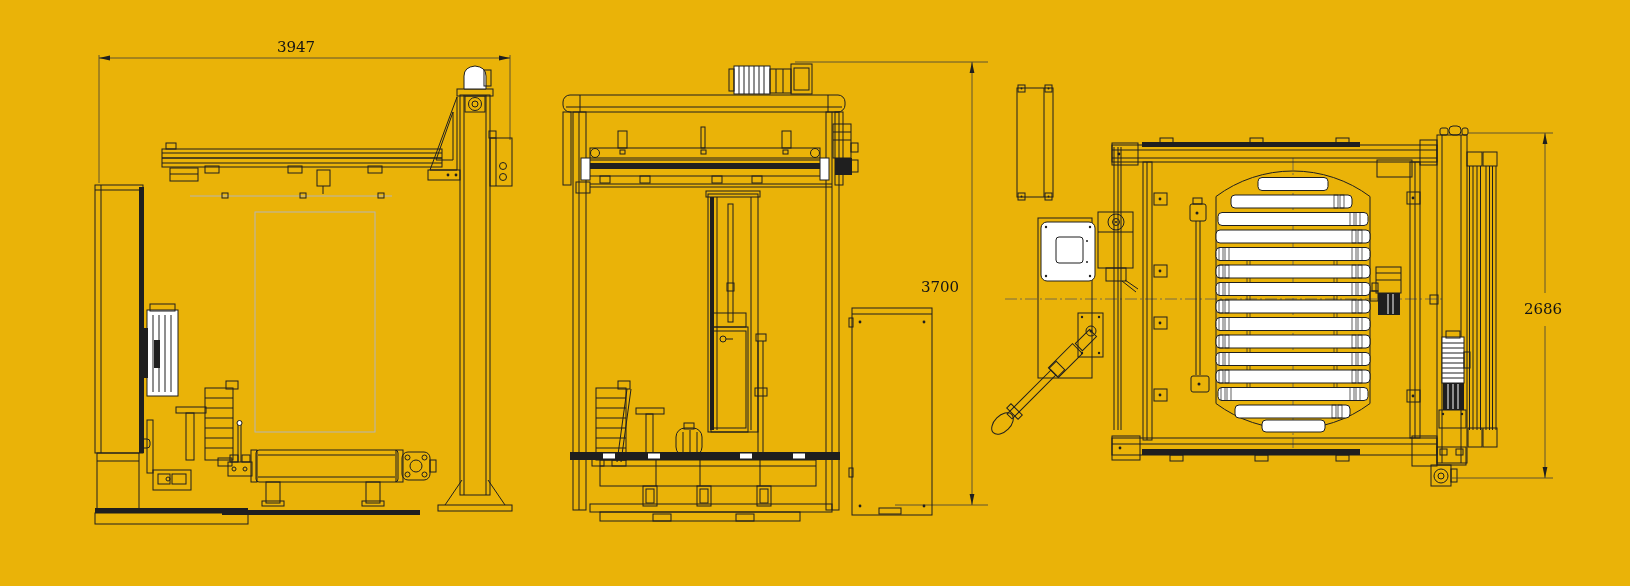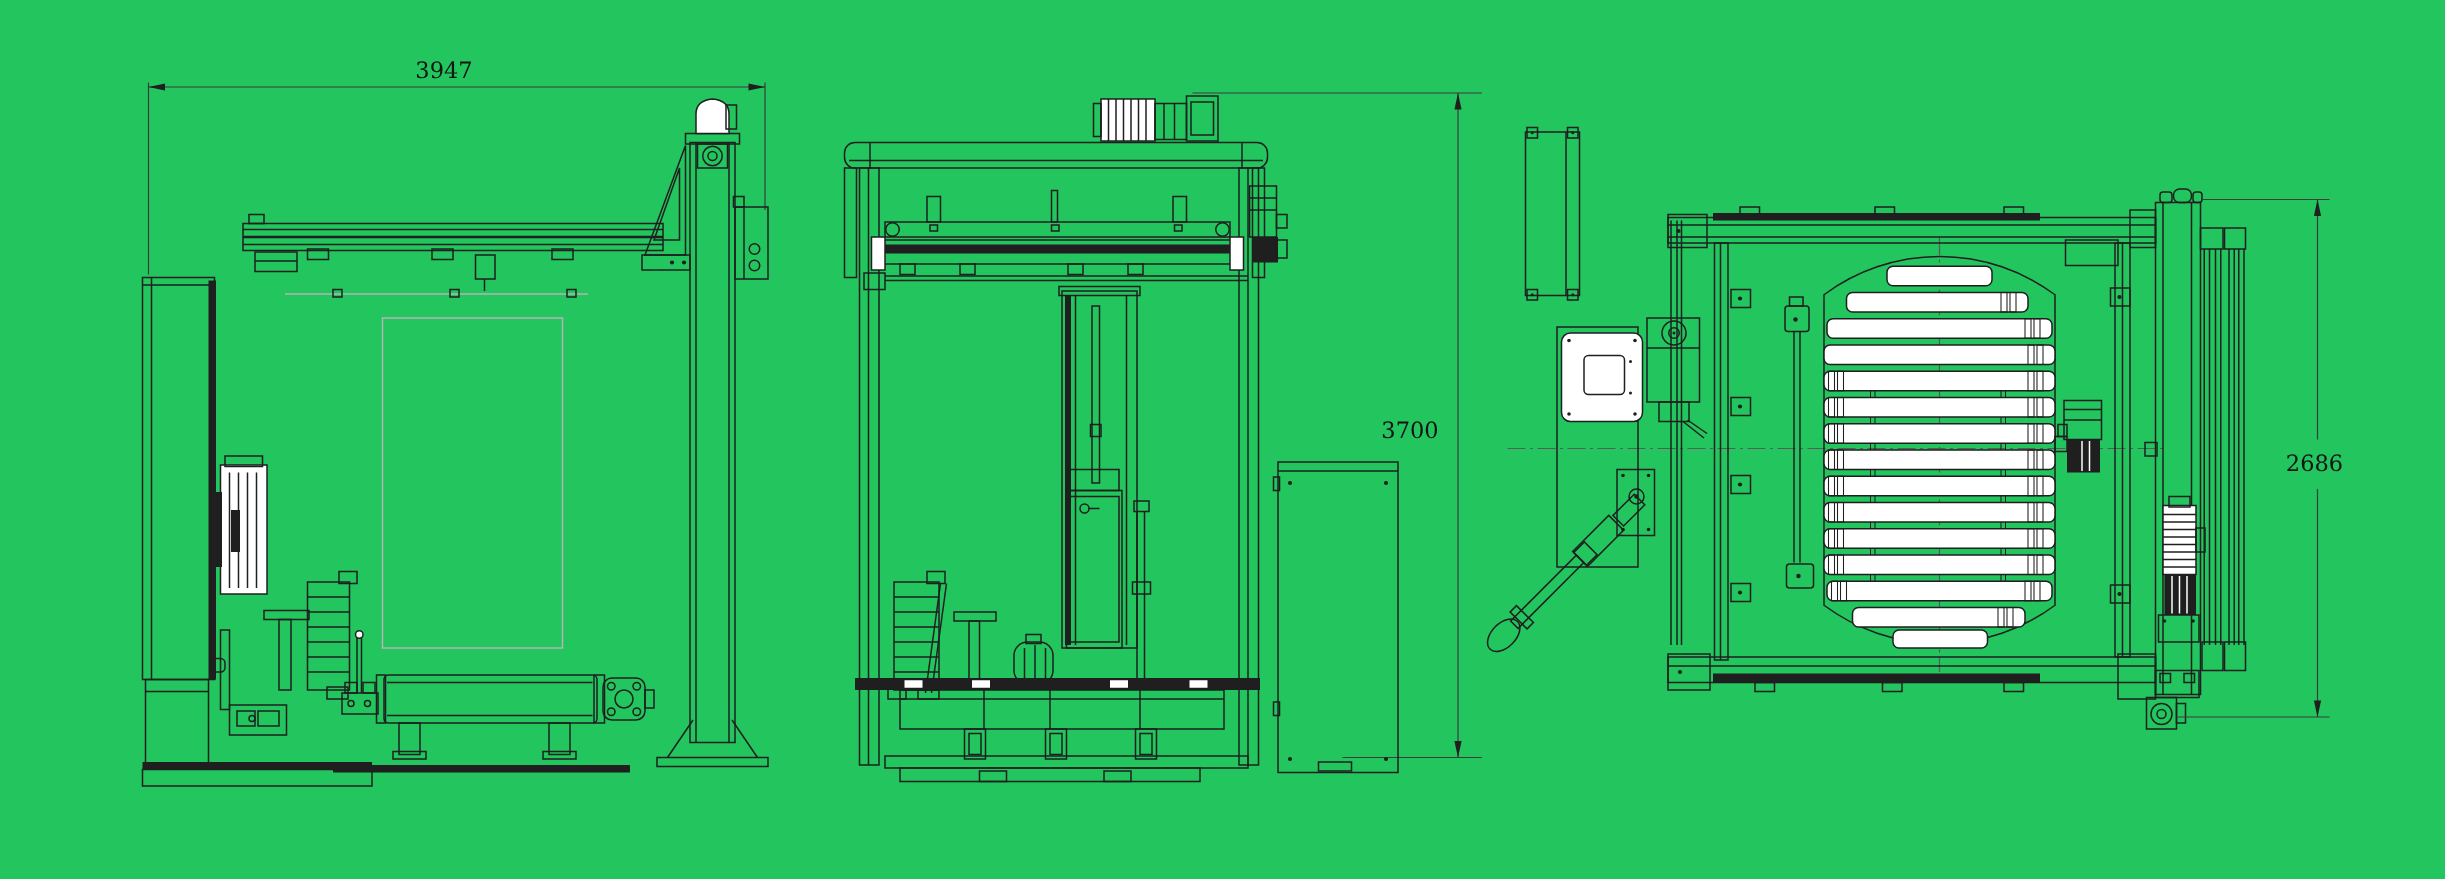--- a/index.html
+++ b/index.html
@@ -1,16 +1,16 @@
 <!DOCTYPE html>
 <html><head>
 <meta charset="utf-8">
 <style>
   html,body{margin:0;padding:0;background:#ffffff;}
-  .canvas{position:relative;width:1630px;height:586px;background:#22c55e;overflow:hidden;
+  .canvas{position:relative;width:1630px;height:586px;background:#eab308;overflow:hidden;
           font-family:"DejaVu Serif", serif;}
   svg{display:block}
   .s  {stroke:#1f1f1f;fill:none;stroke-width:1;}
   .sf {stroke:#1f1f1f;fill:#ffffff;stroke-width:1;}
   .s2 {stroke:#1f1f1f;fill:none;stroke-width:1.6;}
   .f  {fill:#1f1f1f;stroke:none;}
   .fw {fill:#ffffff;stroke:none;}
   .lt {stroke:#b5b5b5;fill:none;stroke-width:1;}
   .cl {stroke:#5a5a5a;fill:none;stroke-width:0.8;stroke-dasharray:12 3 2 3;}
   .dim{stroke:#3c3c3c;fill:none;stroke-width:0.8;}

